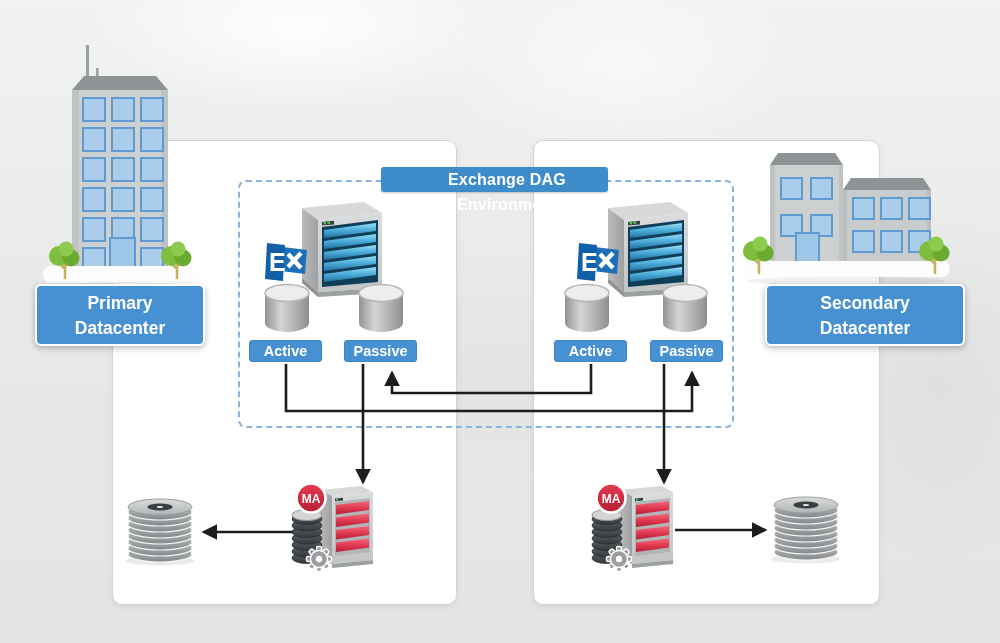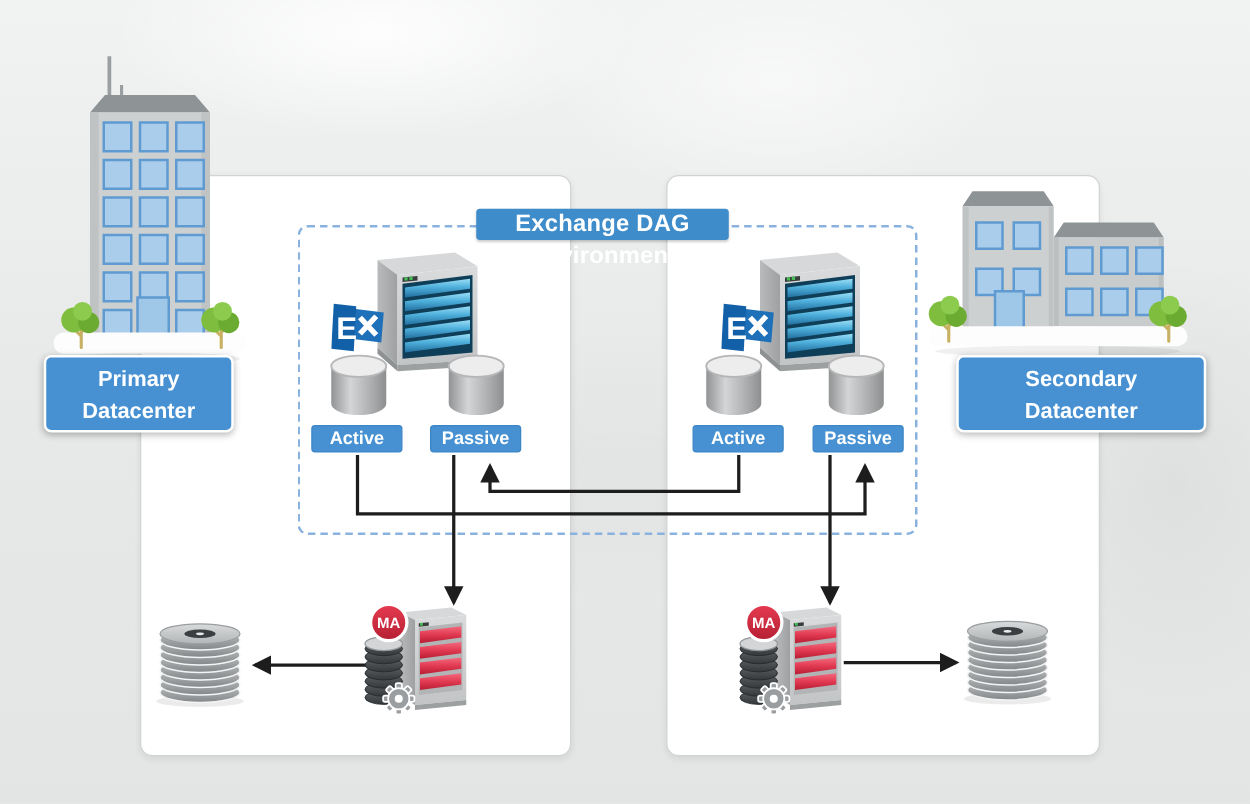--- a/index.html
+++ b/index.html
@@ -11,24 +11,24 @@
       radial-gradient(ellipse 200px 260px at 94% 60%, rgba(0,0,0,.035), rgba(0,0,0,0) 70%),
       radial-gradient(ellipse 420px 160px at 50% 58%, rgba(0,0,0,.02), rgba(0,0,0,0) 70%),
       linear-gradient(180deg,#f1f2f2 0%, #e8e9e9 45%, #e3e4e4 100%);}
   .panel{position:absolute;background:#fff;border:1px solid #d2d4d4;border-radius:10px;
     box-shadow:0 2px 6px rgba(0,0,0,.07);z-index:1;}
   .panel-left{left:112px;top:140px;width:343px;height:463px;}
   .panel-right{left:533px;top:140px;width:345px;height:463px;}
   .dagbox{position:absolute;left:238px;top:180px;width:492px;height:244px;
     border:2px dashed #8ab2de;border-radius:8px;z-index:2;}
   .daglabel{position:absolute;left:381px;top:167px;width:202px;height:25px;
-    background:#3f8ccb;color:#fff;font-weight:bold;font-size:19px;line-height:25px;
+    background:#3f8ccb;color:#fff;font-weight:bold;font-size:16px;line-height:25px;
     text-align:center;border-radius:3px;letter-spacing:.2px;z-index:7;
-    box-shadow:0 1px 2px rgba(0,0,0,.2);}
-  .dclabel{position:absolute;width:152px;height:62px;background:#4791d3;border:2px solid #fff;
+    box-shadow:0 1px 2px rgba(0,0,0,.2);padding-left:25px;}
+  .dclabel{position:absolute;width:170px;height:62px;background:#4791d3;border:2px solid #fff;
     border-radius:6px;box-shadow:0 2px 6px rgba(0,0,0,.28);color:#fff;font-weight:bold;
     font-size:17.5px;line-height:25px;text-align:center;padding-top:5px;box-sizing:border-box;z-index:7;}
   .dclabel span{display:block;}
   .chip{position:absolute;width:73px;height:22px;background:#4791d3;border:1px solid #3c86c6;
     color:#fff;font-weight:bold;font-size:14.5px;line-height:21px;text-align:center;
     border-radius:3px;box-sizing:border-box;z-index:7;}
   .icon-abs{position:absolute;z-index:6;}
   .arrows{position:absolute;left:0;top:0;z-index:5;pointer-events:none;}
 </style>
 </head>

